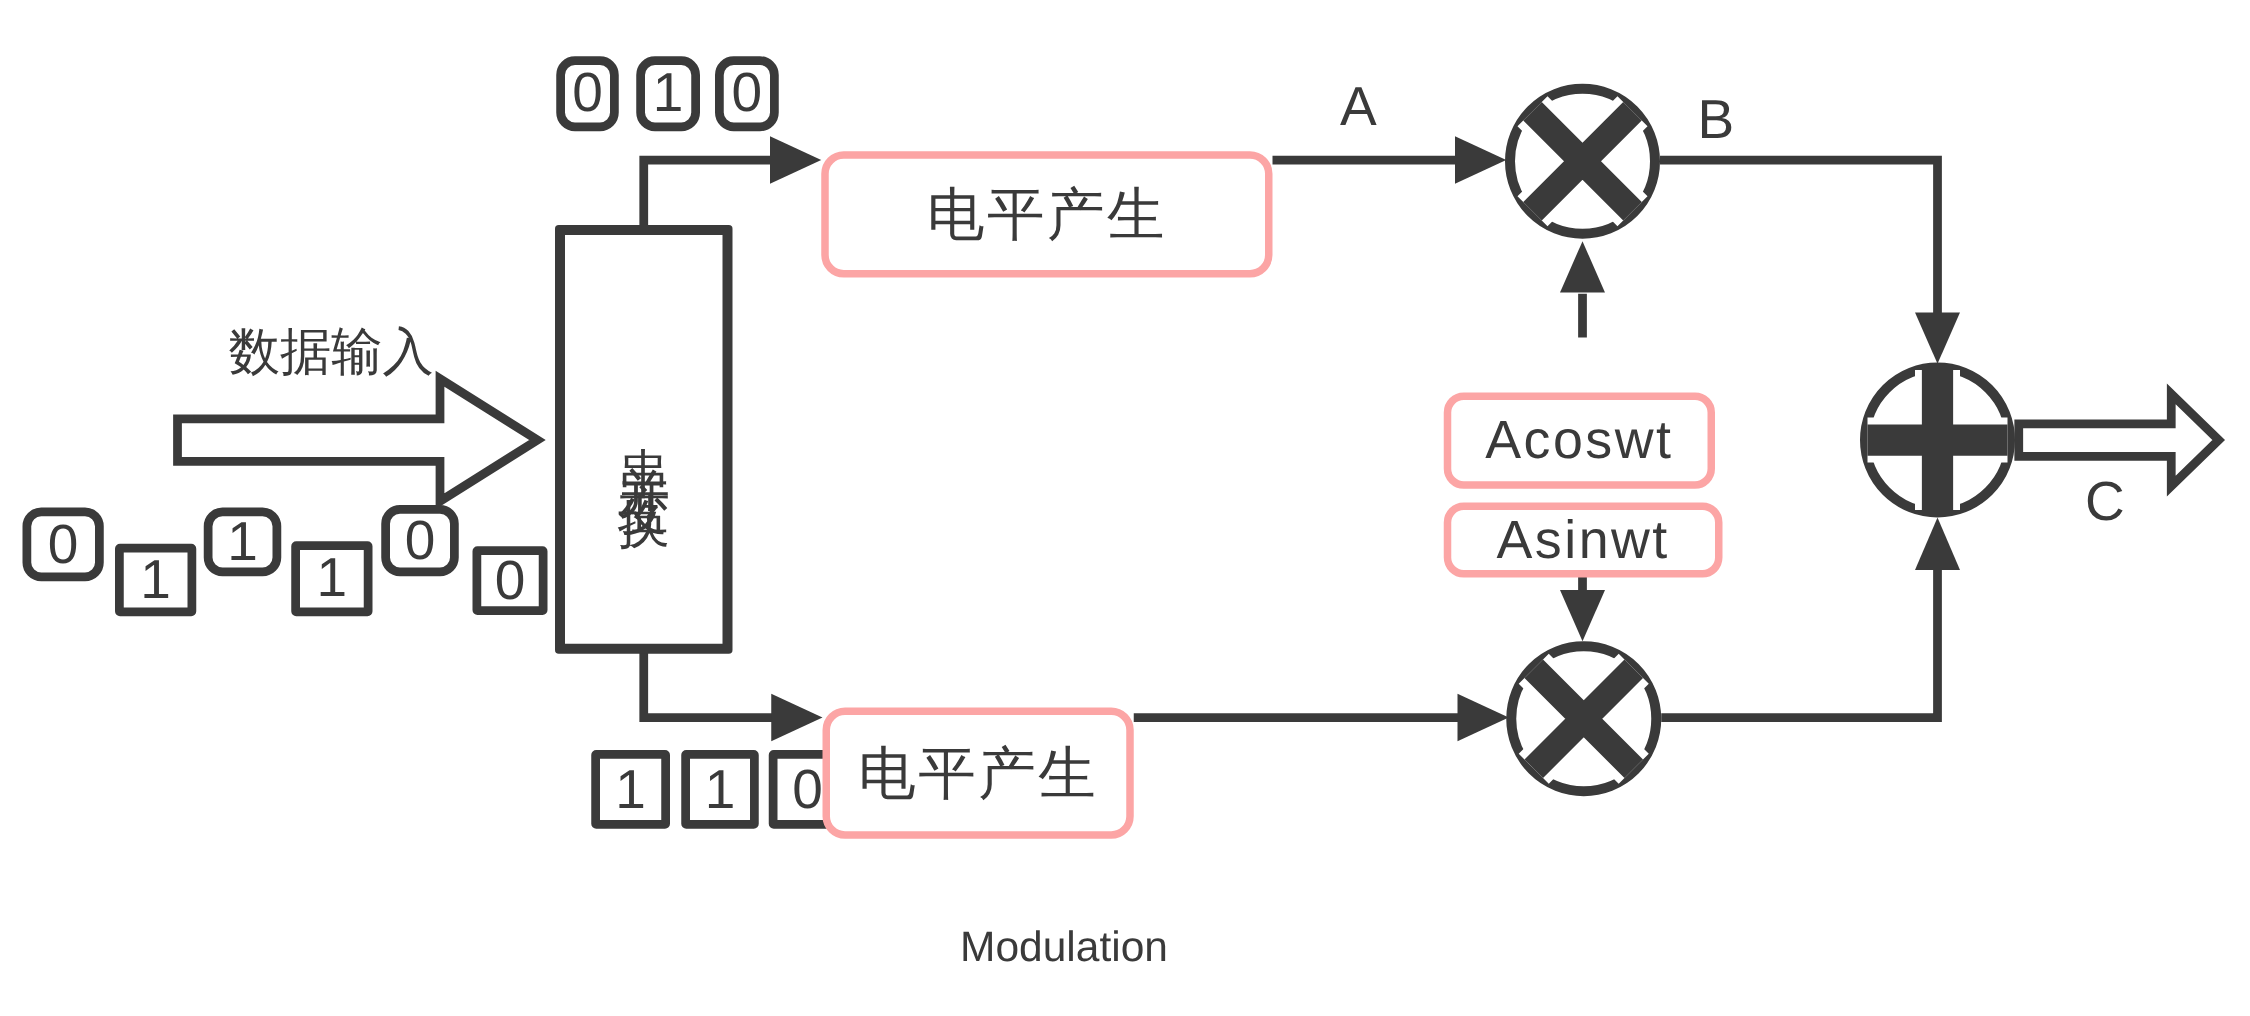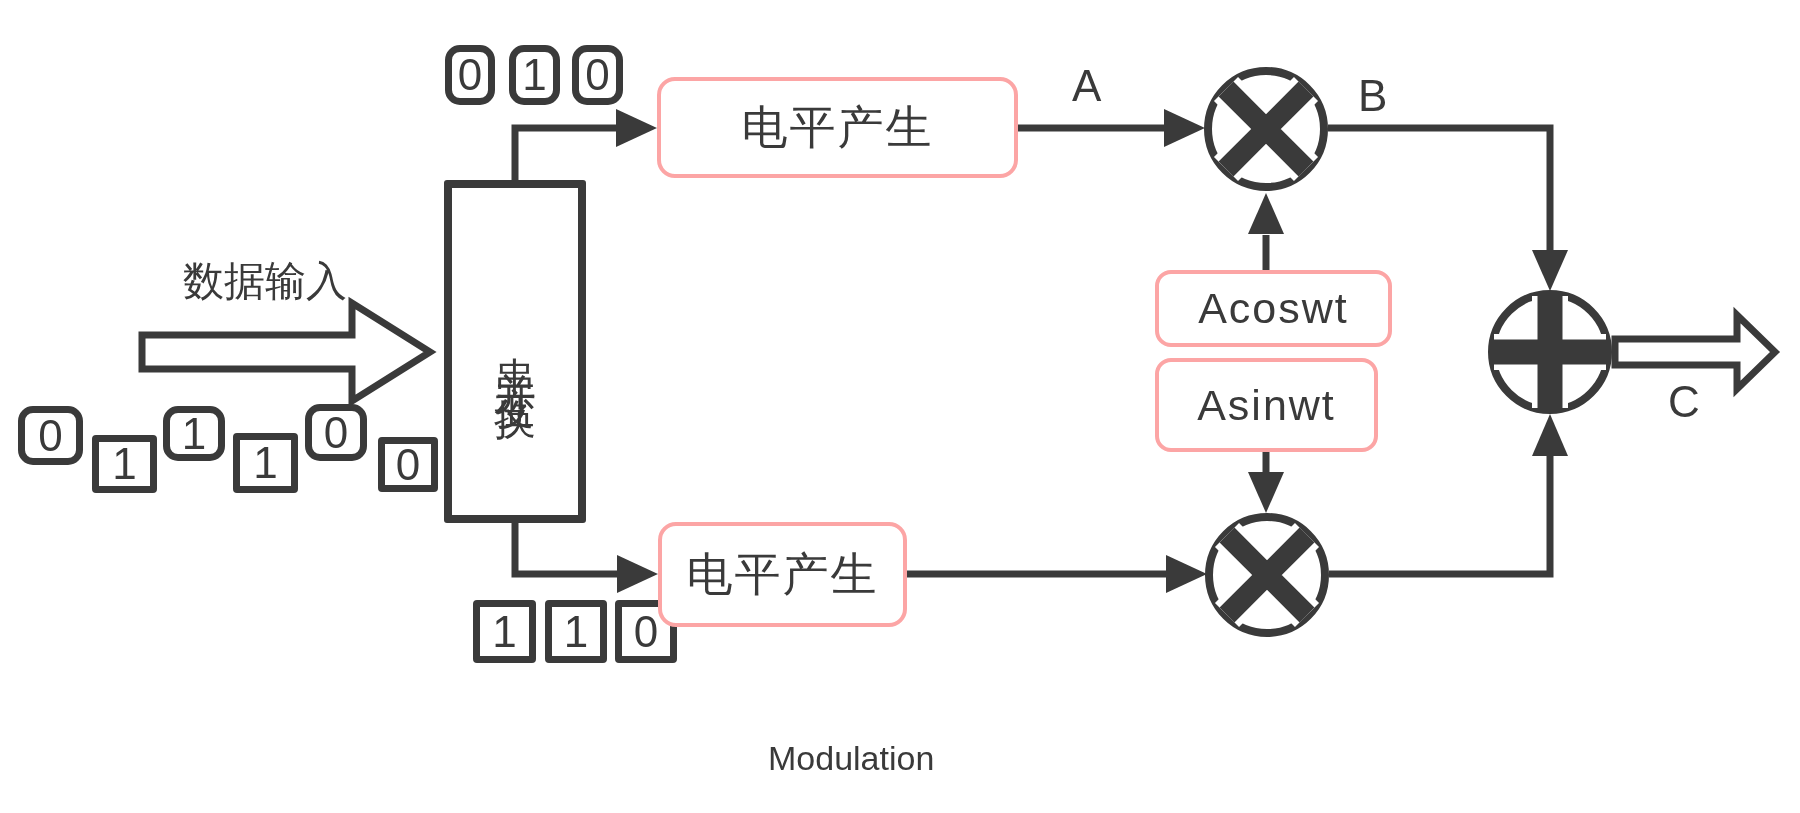--- a/index.html
+++ b/index.html
@@ -3,23 +3,23 @@
 <meta charset="utf-8">
 <style>
   html,body{margin:0;padding:0;background:#ffffff;}
   .canvas{
     position:relative;width:1800px;height:813px;background:#ffffff;overflow:hidden;
     font-family:"Liberation Sans",sans-serif;color:#3a3a3a;
   }
   .abs{position:absolute;}
   svg.layer{position:absolute;left:0;top:0;width:1800px;height:813px;}
   .box{
-    position:absolute;box-sizing:border-box;border:4px solid #fca5a5;border-radius:18px;
+    position:absolute;box-sizing:border-box;border:6px solid #fca5a5;border-radius:18px;
     display:flex;align-items:center;justify-content:center;background:#ffffff;
-    font-size:46px;color:#3a3a3a;letter-spacing:2px;
+    font-size:46px;color:#3a3a3a;letter-spacing:2px;margin-top:44px;
   }
   .sp-box{
     position:absolute;box-sizing:border-box;border:8px solid #3a3a3a;border-radius:3px;
     background:#ffffff;display:flex;align-items:center;justify-content:center;
   }
   .sp-text{
     writing-mode:vertical-rl;text-orientation:upright;font-size:42px;letter-spacing:14px;
     color:#3a3a3a;line-height:1;
   }
   .bit{
@@ -135,24 +135,24 @@
       <span>0</span>
     </div>
 
   <div class="box" style="left:657px;top:77px;width:361px;height:101px;">
     <span>电平产生</span>
   </div>
   <div class="box" style="left:658px;top:522px;width:249px;height:105px;">
     <span>电平产生</span>
   </div>
 
-  <div class="box" style="left:1155px;top:270px;width:237px;height:77px;border-radius:16px;font-size:43px;">
+  <div class="box" style="left:1155px;top:270px;width:217px;height:77px;border-radius:16px;font-size:43px;">
     <span>Acoswt</span>
   </div>
-  <div class="box" style="left:1155px;top:358px;width:223px;height:94px;border-radius:16px;font-size:43px;align-items:center;">
+  <div class="box" style="left:1155px;top:358px;width:223px;height:60px;border-radius:16px;font-size:43px;align-items:center;">
     <span>Asinwt</span>
   </div>
 
   <div class="node-lbl" style="left:1072px;top:64px;">A</div>
   <div class="node-lbl" style="left:1358px;top:74px;">B</div>
   <div class="node-lbl" style="left:1668px;top:380px;">C</div>
 
 
   <div class="caption" style="left:768px;top:741px;">Modulation</div>
 

